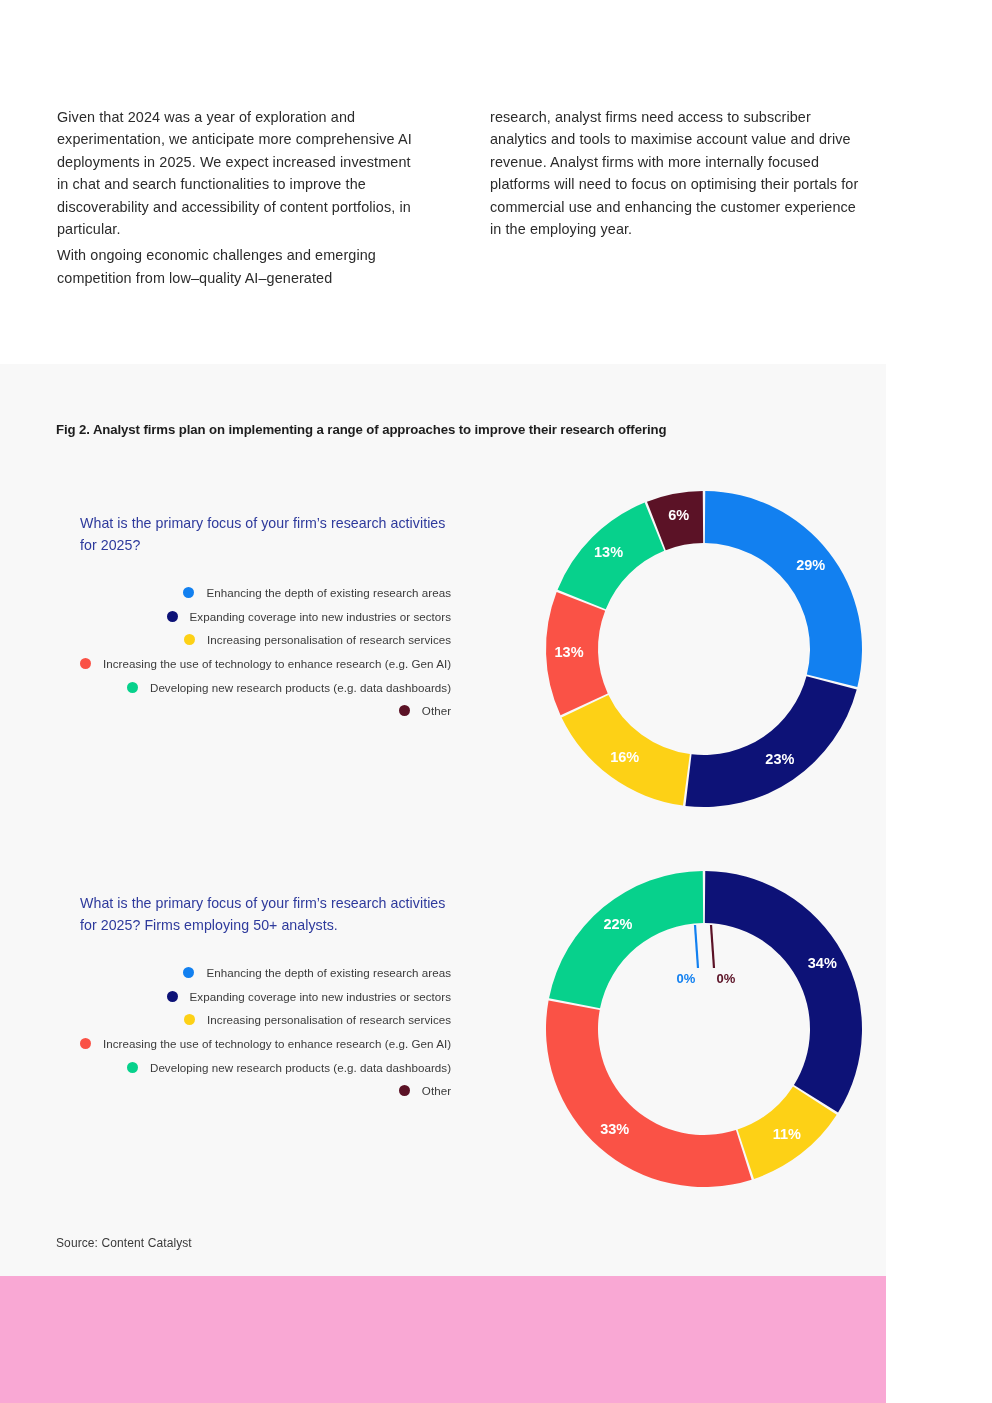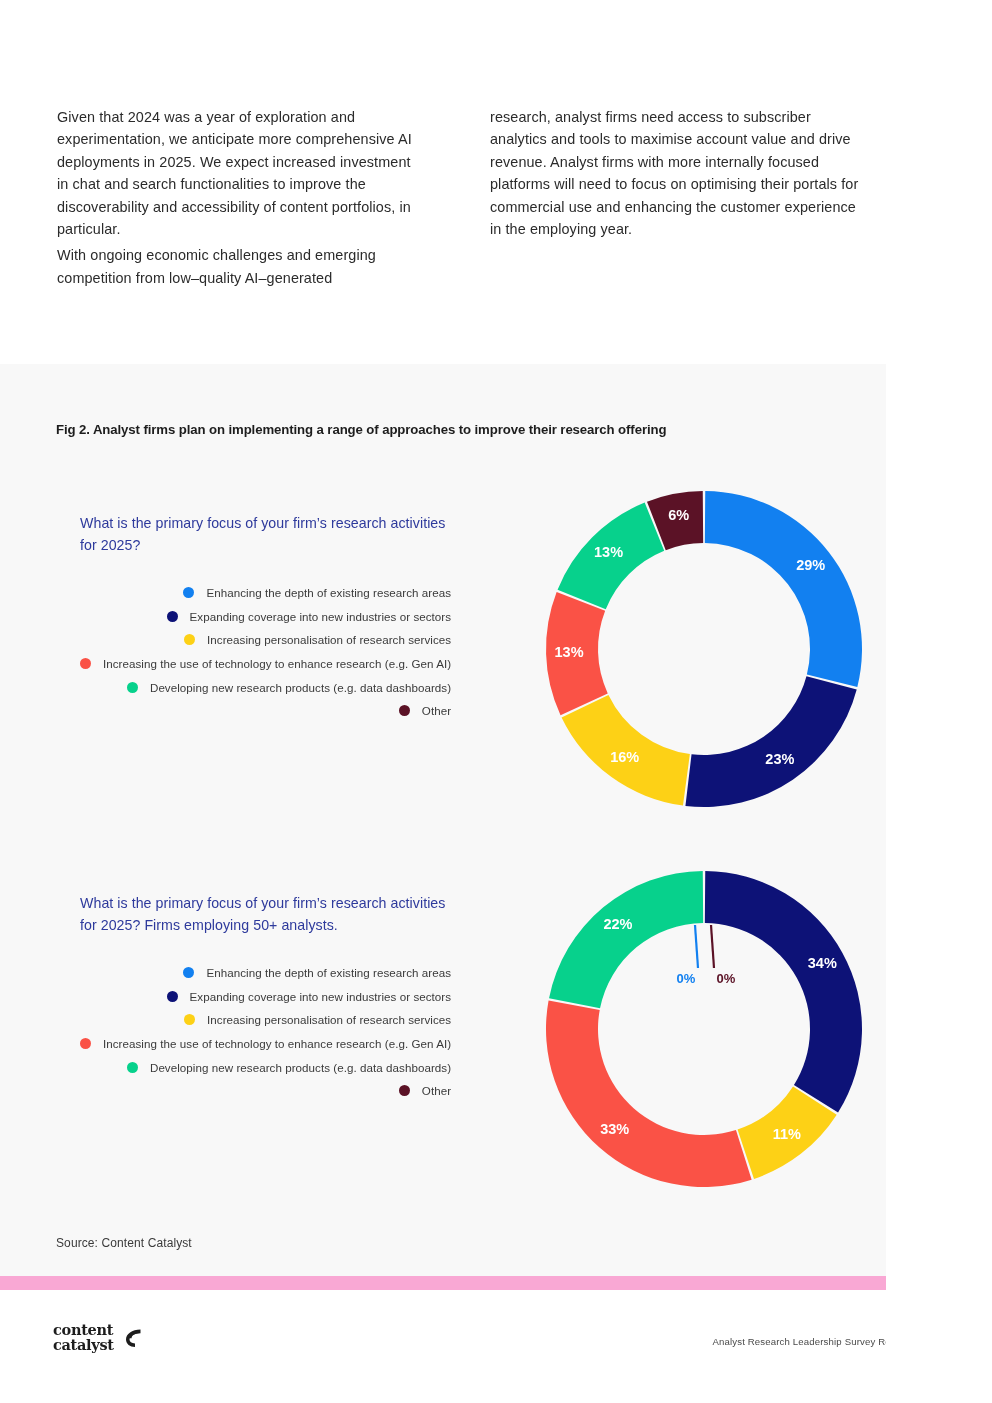--- a/index.html
+++ b/index.html
@@ -297,27 +297,14 @@
               <path d="M172 61 L175 104" stroke="#5b1226" stroke-width="2.2" fill="none"></path>
               <text x="187" y="116" class="zero-label" fill="#5b1226">0%</text>
             </g>
         </svg>
       </div>
     </div>
 
     <div class="source-note">Source: Content Catalyst</div>
   </div>
 
-  <div class="footer">
-    <div class="brand">
-      <div class="brand-words">
-        <div>content</div>
-        <div>catalyst</div>
-      </div>
-      <svg class="brand-mark" width="26" height="26" viewBox="0 0 26 26">
-        <path d="M21.5 4.5 C13 4.5 7 9 7 14.5 C7 19 11 22 16 22 L16 18.5 C12.5 18.5 10.5 16.8 10.5 14.6 C10.5 11.4 14.5 8.2 21.5 8.2 Z" fill="#1d1d1d"></path>
-        <path d="M20.5 5.4 C14 6 9.5 9.4 9.5 13.2 L12.6 13.2 C12.6 10.8 15.6 8.6 20.5 8.1 Z" fill="#1d1d1d"></path>
-      </svg>
-    </div>
-    <div class="footer-ref">Analyst Research Leadership Survey Results 2025</div>
-  </div>
 
 </div>
 
 </body></html>

